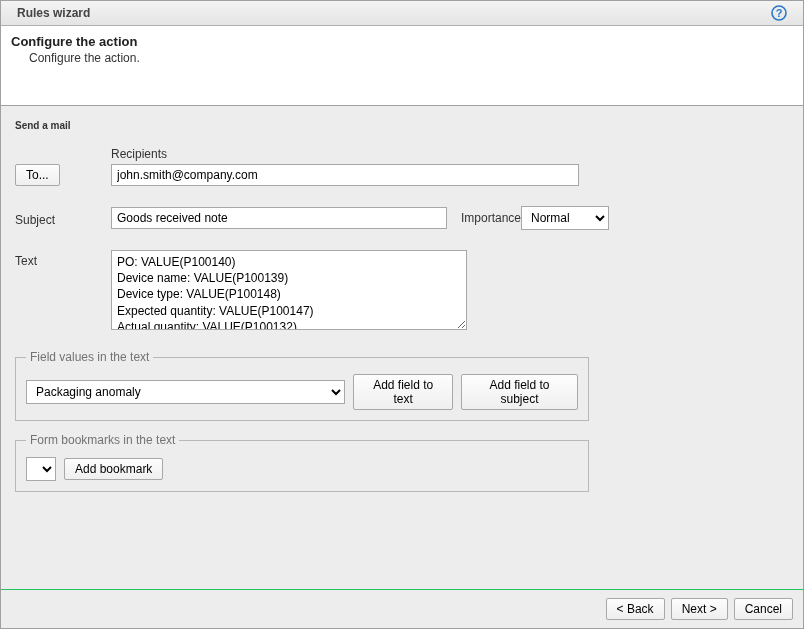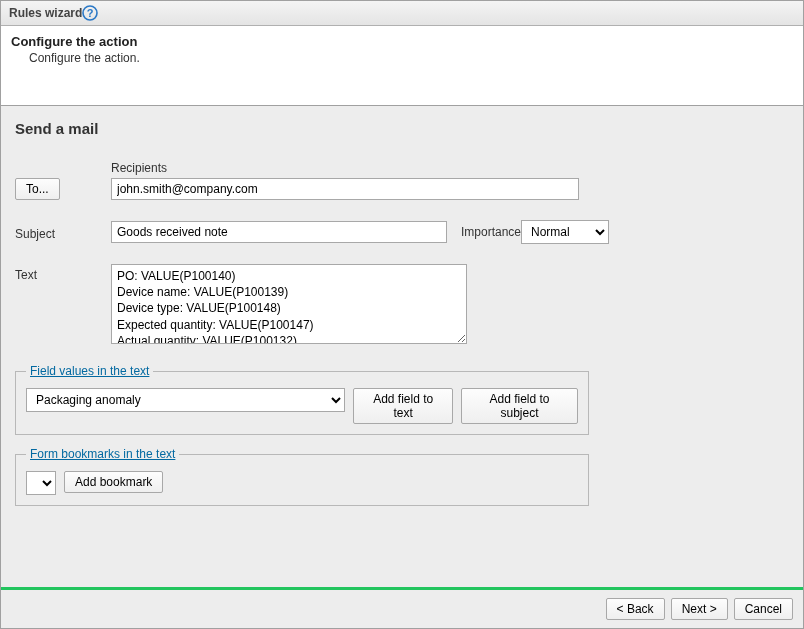--- a/index.html
+++ b/index.html
@@ -14,23 +14,24 @@
     width: 804px;
     height: 629px;
     border: 1px solid #a0a0a0;
     display: flex;
     flex-direction: column;
     background: #ededed;
   }
   .titlebar {
     background: linear-gradient(#f4f4f4, #e4e4e4);
     border-bottom: 1px solid #b0b0b0;
-    padding: 4px 8px;
+    padding: 4px 16px;
     display: flex;
     align-items: center;
+    justify-content: space-between;
     font-weight: bold;
     color: #444;
   }
   .help-icon {
     width: 16px; height: 16px;
     display: inline-flex;
     align-items: center; justify-content: center;
   }
   .header-white {
     background: #fff;
@@ -48,22 +49,22 @@
     color: #333;
   }
   .body-area {
     flex: 1;
     padding: 14px 14px 8px 14px;
     background: #ededed;
     overflow: hidden;
   }
   .section-title {
     font-weight: bold;
-    font-size: 15px;
-    margin-bottom: 24px;
+    font-size: 10px;
+    margin-bottom: 16px;
   }
   .row {
     display: flex;
     align-items: flex-start;
     margin-bottom: 20px;
   }
   .labelcol {
     width: 96px;
     padding-top: 4px;
   }
@@ -91,32 +92,31 @@
     overflow-y: scroll;
     line-height: 1.35;
   }
   fieldset {
     border: 1px solid #b8b8b8;
     margin: 0 0 12px 0;
     padding: 10px 10px;
   }
   fieldset legend {
     padding: 0 4px;
-    color: #0369a1;
-    text-decoration: underline;
+    color: #737373;
   }
   .fieldset-row {
     display: flex;
-    align-items: flex-start;
+    align-items: center;
     gap: 8px;
   }
   .field-select { width: 340px; height: 24px; }
   .bookmark-select { width: 30px; height: 24px; }
   .wizard-footer {
-    border-top: 3px solid #22c55e;
+    border-top: 1px solid #22c55e;
     background: #ededed;
     padding: 8px 10px;
     display: flex;
     justify-content: flex-end;
     gap: 6px;
   }
   .importance-wrap {
     display: flex;
     align-items: center;
     gap: 0;

